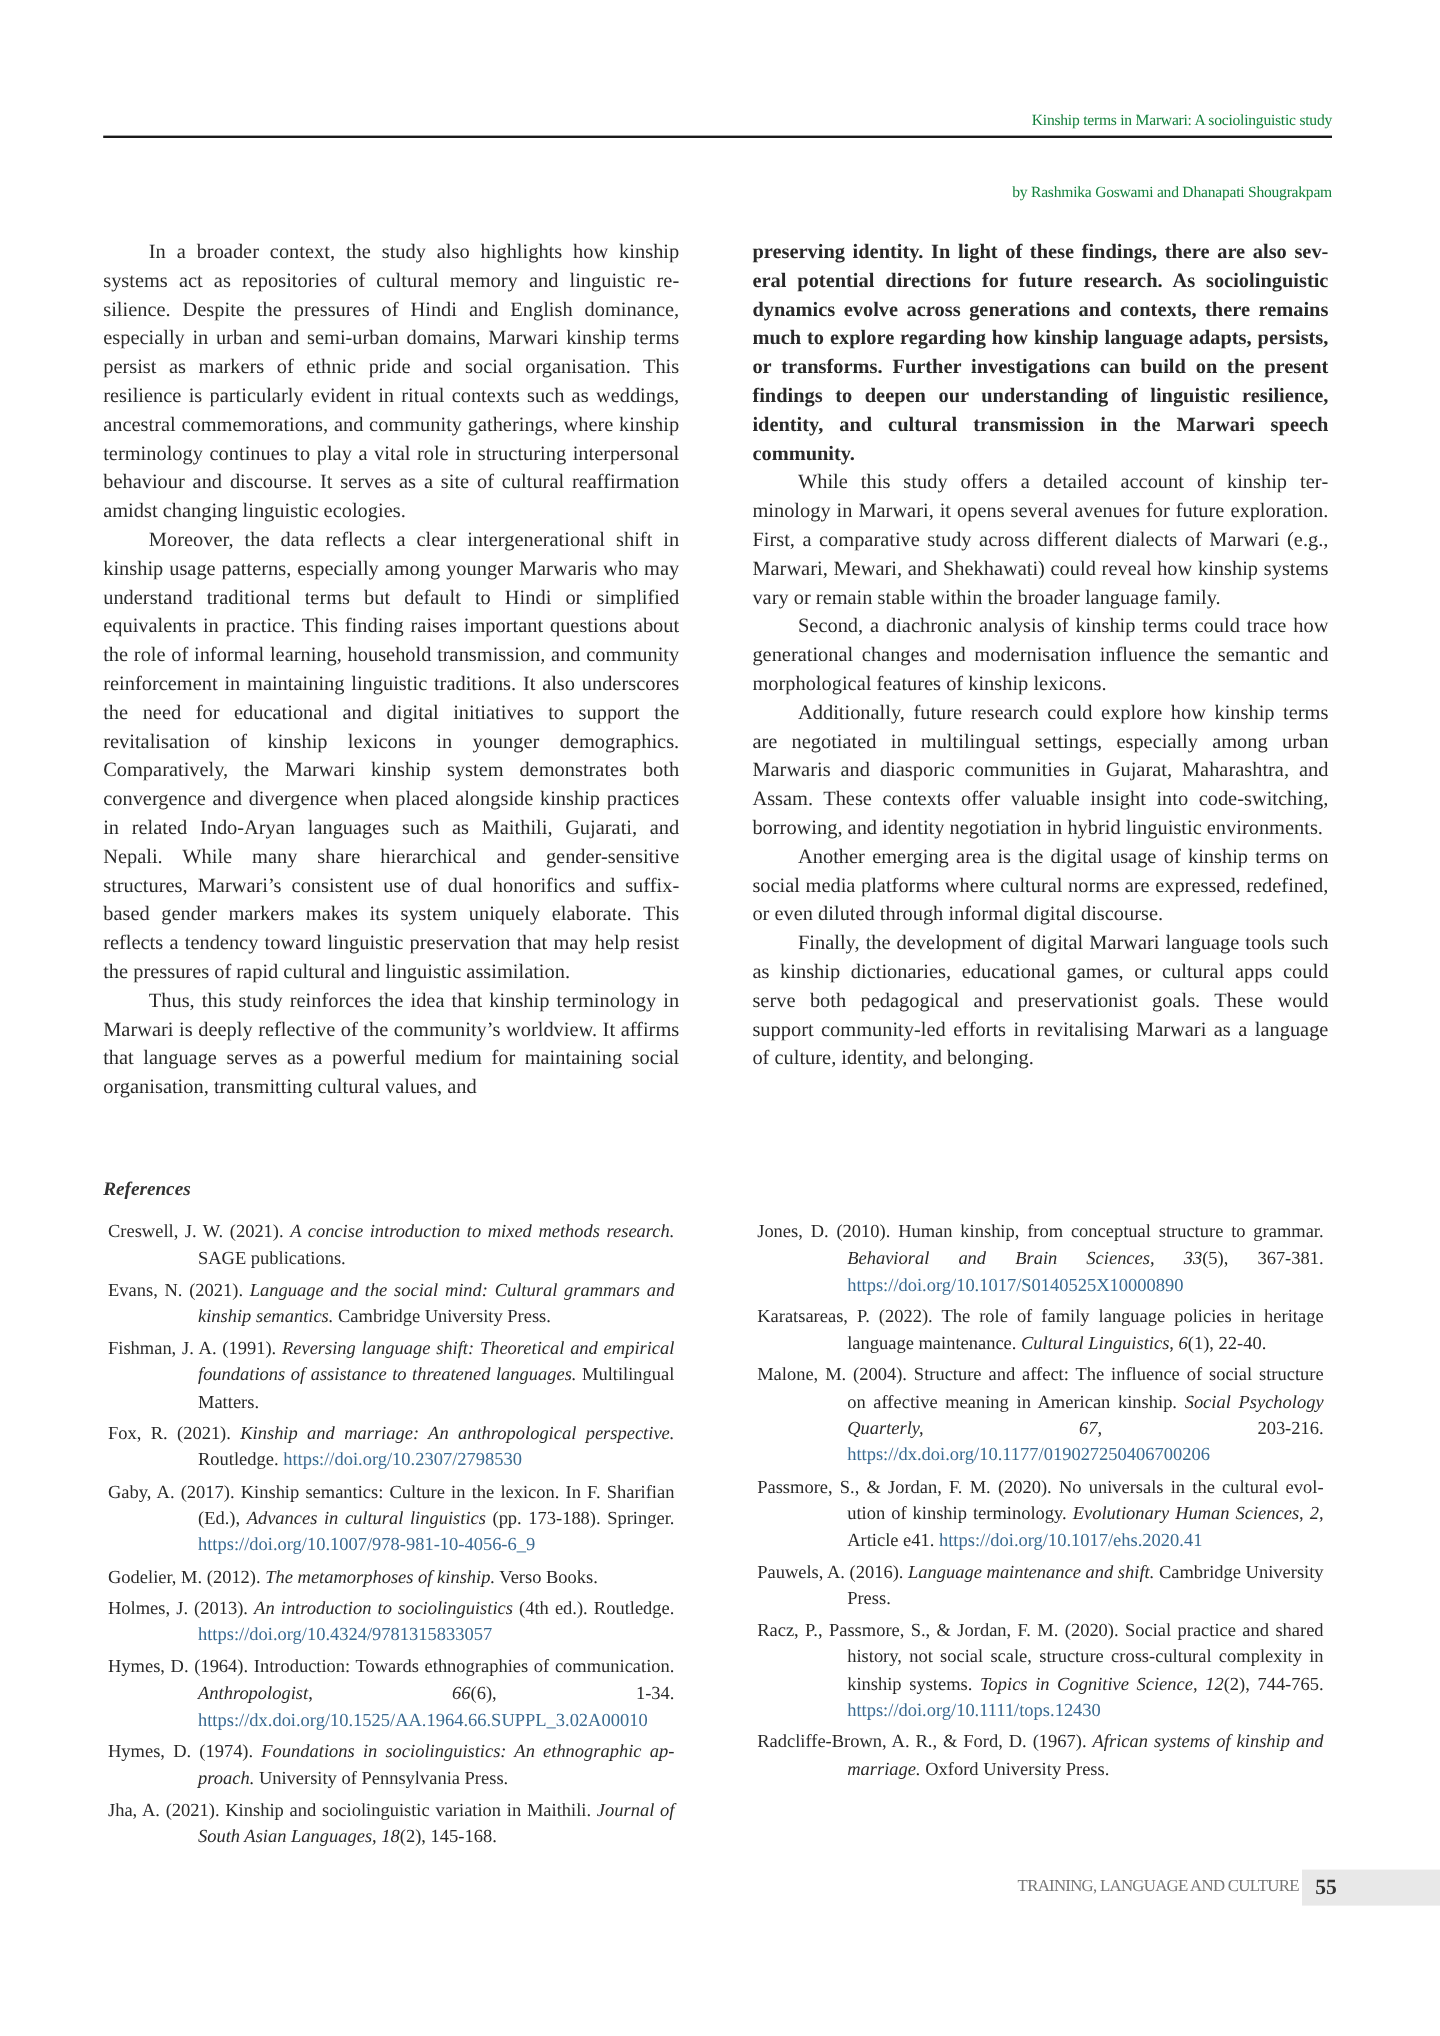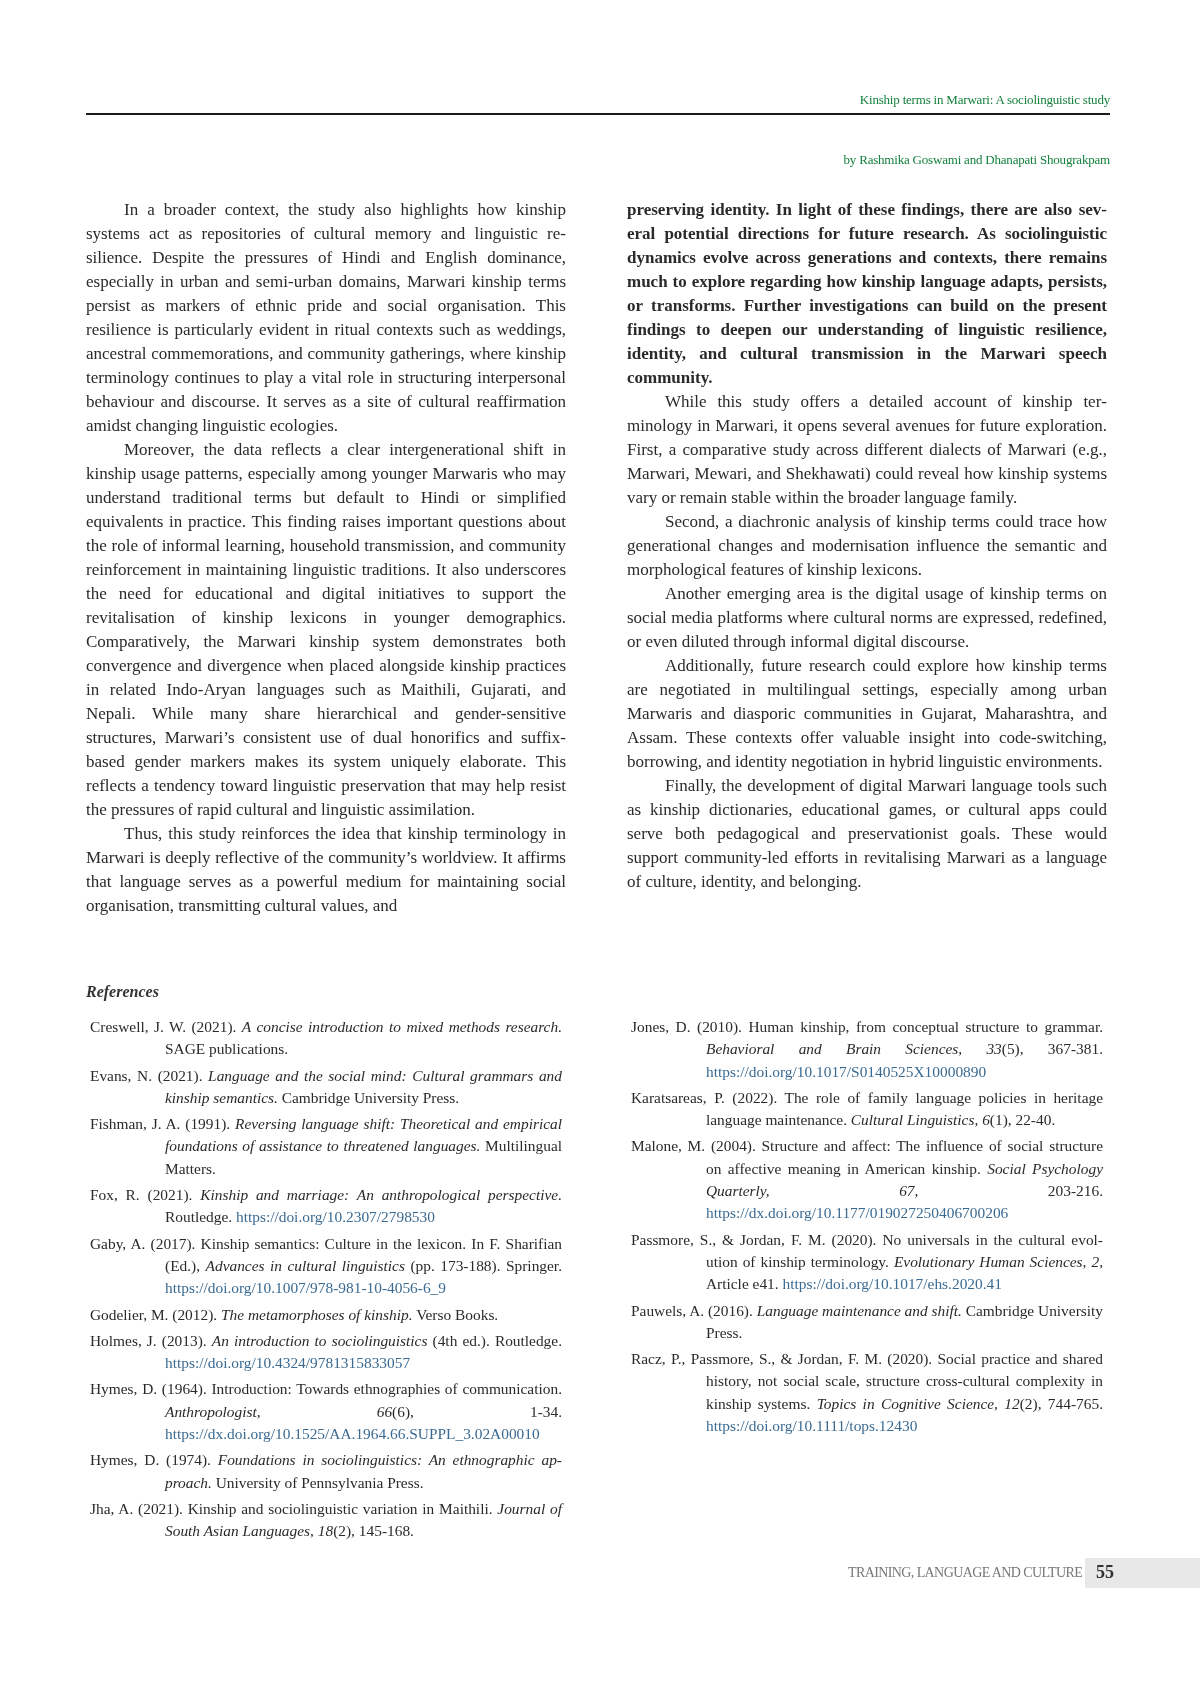--- a/index.html
+++ b/index.html
@@ -35,22 +35,22 @@
 <div class="col col-left">
   <p>In a broader context, the study also highlights how kinship systems act as repositories of cultural memory and linguistic re­silience. Despite the pressures of Hindi and English dominance, especially in urban and semi-urban domains, Marwari kinship terms persist as markers of ethnic pride and social organisation. This resilience is particularly evident in ritual contexts such as weddings, ancestral commemorations, and community gather­ings, where kinship terminology continues to play a vital role in structuring interpersonal behaviour and discourse. It serves as a site of cultural reaffirmation amidst changing linguistic ecologies.</p>
   <p>Moreover, the data reflects a clear intergenerational shift in kinship usage patterns, especially among younger Marwaris who may understand traditional terms but default to Hindi or simplified equivalents in practice. This finding raises important questions about the role of informal learning, household trans­mission, and community reinforcement in maintaining linguistic traditions. It also underscores the need for educational and digi­tal initiatives to support the revitalisation of kinship lexicons in younger demographics. Comparatively, the Marwari kinship system demonstrates both convergence and divergence when placed alongside kinship practices in related Indo-Aryan lan­guages such as Maithili, Gujarati, and Nepali. While many share hierarchical and gender-sensitive structures, Marwari’s consist­ent use of dual honorifics and suffix-based gender markers makes its system uniquely elaborate. This reflects a tendency to­ward linguistic preservation that may help resist the pressures of rapid cultural and linguistic assimilation.</p>
   <p>Thus, this study reinforces the idea that kinship termino­logy in Marwari is deeply reflective of the community’s world­view. It affirms that language serves as a powerful medium for maintaining social organisation, transmitting cultural values, and</p>
 </div>
 
 <div class="col col-right">
   <p class="noindent">preserving identity. In light of these findings, there are also sev­eral potential directions for future research. As sociolinguistic dynamics evolve across generations and contexts, there remains much to explore regarding how kinship language adapts, persists, or transforms. Further investigations can build on the present findings to deepen our understanding of linguistic resili­ence, identity, and cultural transmission in the Marwari speech community.</p>
   <p>While this study offers a detailed account of kinship ter­minology in Marwari, it opens several avenues for future ex­ploration. First, a comparative study across different dialects of Marwari (e.g., Marwari, Mewari, and Shekhawati) could reveal how kinship systems vary or remain stable within the broader language family.</p>
   <p>Second, a diachronic analysis of kinship terms could trace how generational changes and modernisation influence the se­mantic and morphological features of kinship lexicons.</p>
+  <p>Additionally, future research could explore how kinship terms are negotiated in multilingual settings, especially among urban Marwaris and diasporic communities in Gujarat, Maha­rashtra, and Assam. These contexts offer valuable insight into code-switching, borrowing, and identity negotiation in hybrid linguistic environments.</p>
   <p>Another emerging area is the digital usage of kinship terms on social media platforms where cultural norms are expressed, redefined, or even diluted through informal digital discourse.</p>
-  <p>Additionally, future research could explore how kinship terms are negotiated in multilingual settings, especially among urban Marwaris and diasporic communities in Gujarat, Maha­rashtra, and Assam. These contexts offer valuable insight into code-switching, borrowing, and identity negotiation in hybrid linguistic environments.</p>
   <p>Finally, the development of digital Marwari language tools such as kinship dictionaries, educational games, or cultural apps could serve both pedagogical and preservationist goals. These would support community-led efforts in revitalising Marwari as a language of culture, identity, and belonging.</p>
 </div>
 
 <div class="refs-heading">References</div>
 
 <div class="refs refs-left" id="refs-left">
     <p class="ref"><span>Creswell, J. W. (2021). </span><i>A concise introduction to mixed methods research.</i><span> SAGE publications.</span></p>
     <p class="ref"><span>Evans, N. (2021). </span><i>Language and the social mind: Cultural grammars and kinship semantics.</i><span> Cambridge University Press.</span></p>
     <p class="ref"><span>Fishman, J. A. (1991). </span><i>Reversing language shift: Theoretical and empirical foundations of assistance to threatened languages.</i><span> Multilin­gual Matters.</span></p>
     <p class="ref"><span>Fox, R. (2021). </span><i>Kinship and marriage: An anthropological perspective.</i><span> Routledge. </span><span class="doi">https://doi.org/10.2307/2798530</span></p>
@@ -61,17 +61,18 @@
     <p class="ref"><span>Hymes, D. (1974). </span><i>Foundations in sociolinguistics: An ethnographic ap­proach.</i><span> University of Pennsylvania Press.</span></p>
     <p class="ref"><span>Jha, A. (2021). Kinship and sociolinguistic variation in Maithili. </span><i>Journal of South Asian Languages, 18</i><span>(2), 145-168.</span></p>
   </div>
 <div class="refs refs-right" id="refs-right">
     <p class="ref"><span>Jones, D. (2010). Human kinship, from conceptual structure to gram­mar. </span><i>Behavioral and Brain Sciences, 33</i><span>(5), 367-381. </span><span class="doi">https://doi.org/10.1017/S0140525X10000890</span></p>
     <p class="ref"><span>Karatsareas, P. (2022). The role of family language policies in heritage language maintenance. </span><i>Cultural Linguistics, 6</i><span>(1), 22-40.</span></p>
     <p class="ref"><span>Malone, M. (2004). Structure and affect: The influence of social struc­ture on affective meaning in American kinship. </span><i>Social Psy­chology Quarterly, 67,</i><span> 203-216. </span><span class="doi">https://dx.doi.org/10.1177/019027250406700206</span></p>
     <p class="ref"><span>Passmore, S., &amp; Jordan, F. M. (2020). No universals in the cultural evol­ution of kinship terminology. </span><i>Evolutionary Human Sciences, 2,</i><span> Article e41. </span><span class="doi">https://doi.org/10.1017/ehs.2020.41</span></p>
     <p class="ref"><span>Pauwels, A. (2016). </span><i>Language maintenance and shift.</i><span> Cambridge Uni­versity Press.</span></p>
     <p class="ref"><span>Racz, P., Passmore, S., &amp; Jordan, F. M. (2020). Social practice and shared history, not social scale, structure cross-cultural complexity in kinship systems. </span><i>Topics in Cognitive Science, 12</i><span>(2), 744-765. </span><span class="doi">https://doi.org/10.1111/tops.12430</span></p>
+    <p class="ref"><span>Radcliffe-Brown, A. R., &amp; Ford, D. (1967). </span><i>African systems of kinship and marriage.</i><span> Oxford University Press.</span></p>
   </div>
 
 <div class="footer-label">TRAINING, LANGUAGE AND CULTURE</div>
 <div class="page-box"></div>
 <div class="page-number">55</div>
 
 </body></html>

